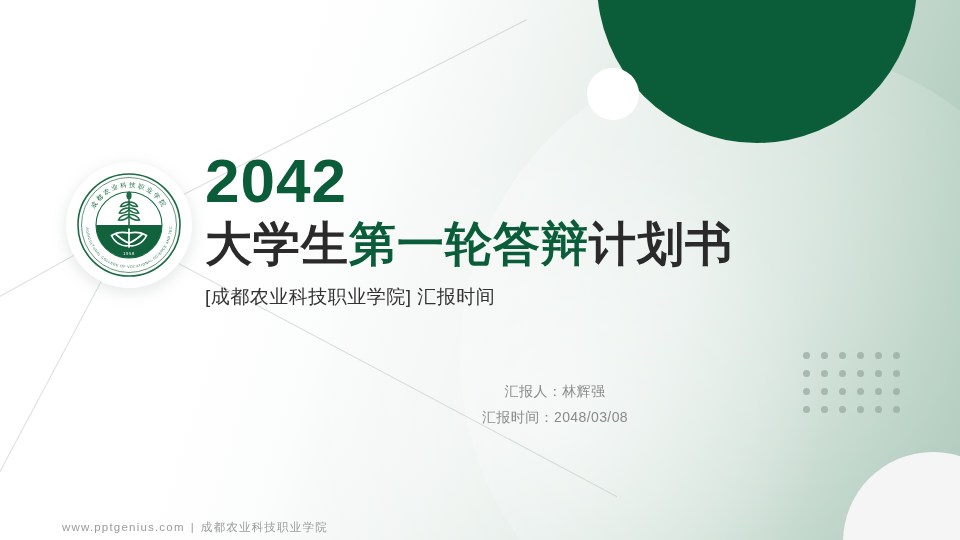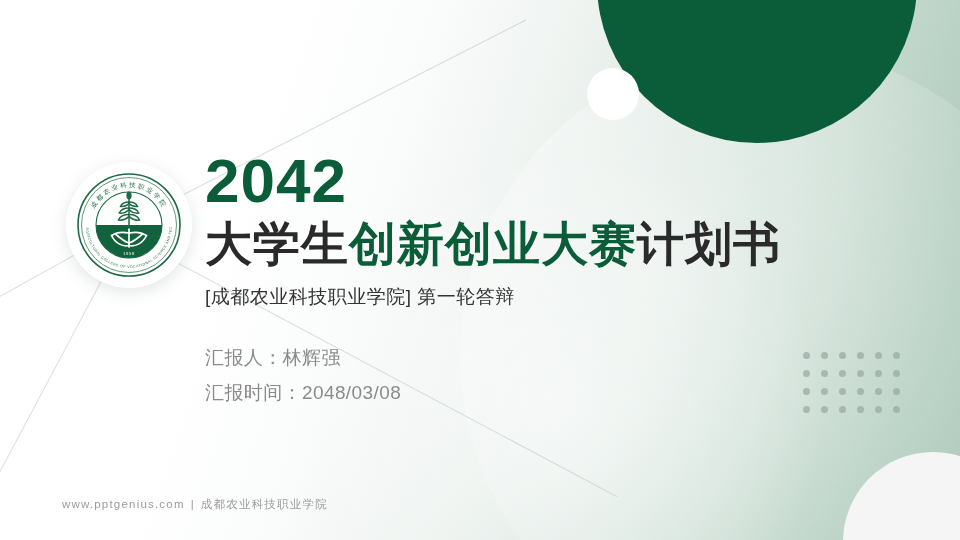--- a/index.html
+++ b/index.html
@@ -134,32 +134,33 @@
   .headline .hl-green { color: #0a5d38; }
 
   .subtitle {
     margin: 13px 0 0 0;
     font-size: 19px;
     color: #333333;
     letter-spacing: .5px;
   }
 
   .meta {
-    margin-top: 30px;
-    font-size: 19px;
+    margin-top: 69px;
+    font-size: 14px;
     line-height: 1.85;
     color: #8a8a8a;
     letter-spacing: .4px;
+    text-align: center;
   }
   .meta div { margin: 0; }
 
   
   .footer {
     position: absolute;
-    left: 62px; bottom: 28px;
+    left: 62px; bottom: 5px;
     font-size: 11.5px;
     color: #9b9b9b;
     letter-spacing: 1.2px;
   }
   .footer .sep { margin: 0 6px; }
 </style>
 </head>
 <body>
 
 <div class="slide">
@@ -248,24 +249,24 @@
       </g>
       <text x="54" y="84" font-size="4.2" fill="#ffffff" text-anchor="middle" font-family="'Liberation Sans',sans-serif" letter-spacing="0.6">1958</text>
     </svg>
   </div>
 
   <div class="content">
 
     <div class="year">2042</div>
 
     <div class="headline">
-      <span>大学生</span><span class="hl-green">创新创业大赛</span><span>计划书</span>
+      <span>大学生</span><span class="hl-green">第一轮答辩</span><span>计划书</span>
     </div>
 
-    <div class="subtitle">[成都农业科技职业学院] 第一轮答辩</div>
+    <div class="subtitle">[成都农业科技职业学院] 汇报时间</div>
 
     <div class="meta">
       <div>汇报人：林辉强</div>
       <div>汇报时间：2048/03/08</div>
     </div>
   </div>
 
   <div class="footer">
     <span>www.pptgenius.com</span><span class="sep">|</span><span>成都农业科技职业学院</span>
   </div>

